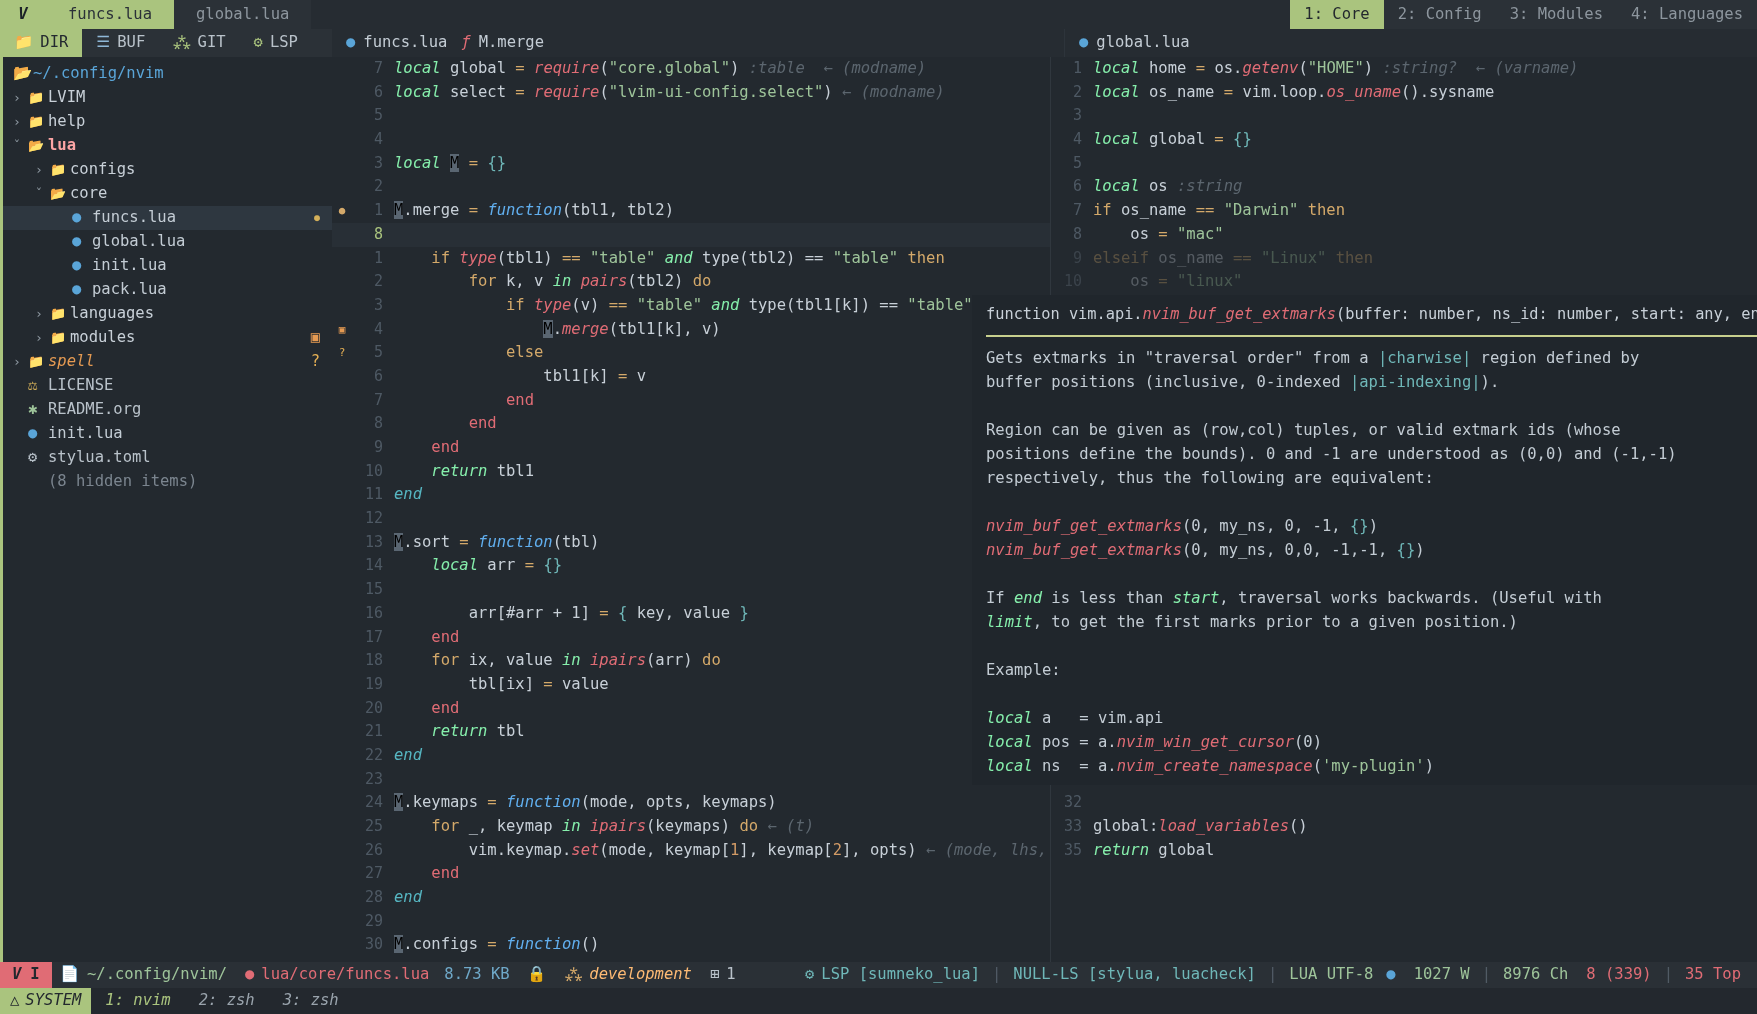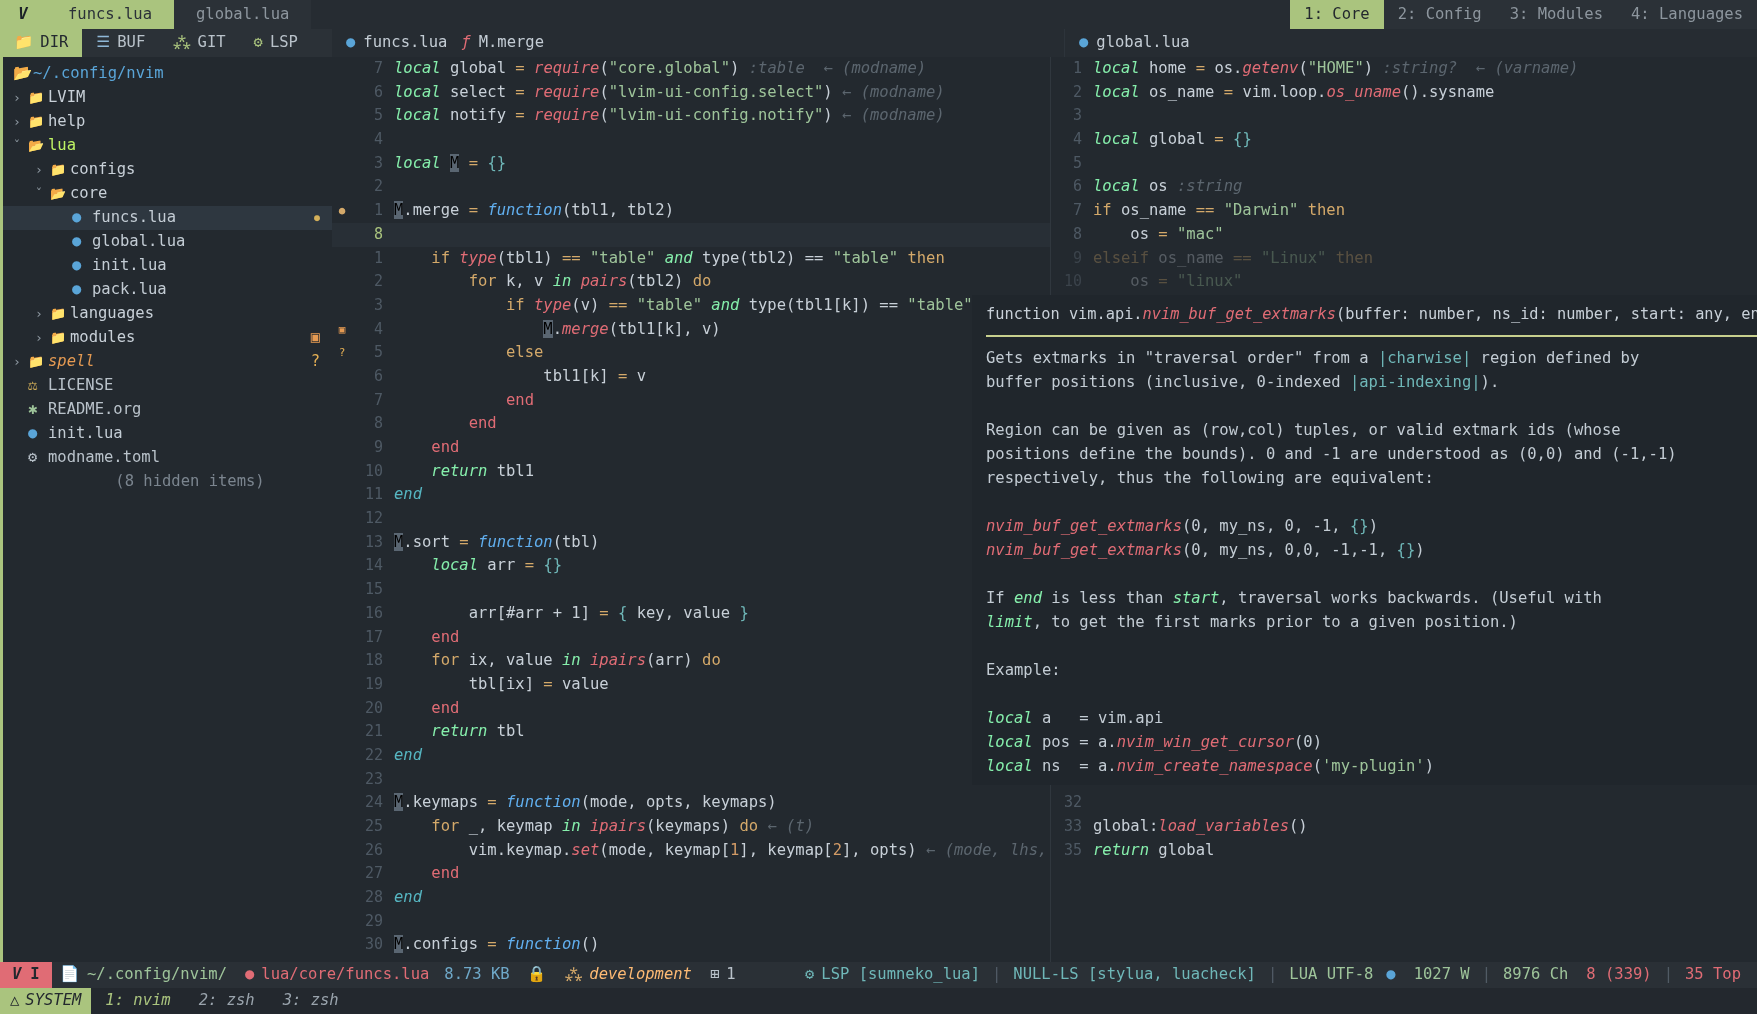--- a/index.html
+++ b/index.html
@@ -149,21 +149,21 @@
           <span class="lbl" style="color: rgb(200, 208, 216);">LVIM</span>
         </div>
         <div class="tree-row" style="padding-left: 10px;">
           <span class="arrow">›</span>
           <span class="ficon" style="color: rgb(138, 168, 106); font-size: 13px;">📁</span>
           <span class="lbl" style="color: rgb(200, 208, 216);">help</span>
         </div>
         <div class="tree-row" style="padding-left: 10px;">
           <span class="arrow">ˇ</span>
           <span class="ficon" style="color: rgb(170, 196, 126); font-size: 13px;">📂</span>
-          <span class="lbl" style="color: #bef264;">lua</span>
+          <span class="lbl" style="color: #fca5a5; font-weight: bold;">lua</span>
         </div>
         <div class="tree-row" style="padding-left: 32px;">
           <span class="arrow">›</span>
           <span class="ficon" style="color: rgb(138, 168, 106); font-size: 13px;">📁</span>
           <span class="lbl" style="color: rgb(200, 208, 216);">configs</span>
         </div>
         <div class="tree-row" style="padding-left: 32px;">
           <span class="arrow">ˇ</span>
           <span class="ficon" style="color: rgb(170, 196, 126); font-size: 13px;">📂</span>
           <span class="lbl" style="color: rgb(200, 208, 216);">core</span>
@@ -217,36 +217,36 @@
           <span class="lbl" style="color: rgb(185, 194, 202);">README.org</span>
         </div>
         <div class="tree-row" style="padding-left: 10px;">
           <span class="arrow"></span>
           <span class="ficon" style="color: rgb(90, 165, 216);">●</span>
           <span class="lbl" style="color: rgb(195, 204, 212);">init.lua</span>
         </div>
         <div class="tree-row" style="padding-left: 10px;">
           <span class="arrow"></span>
           <span class="ficon" style="color: rgb(185, 194, 202);">⚙</span>
-          <span class="lbl" style="color: rgb(185, 194, 202);">modname.toml</span>
-        </div>
-        <div class="tree-row" style=" justify-content: center;">
+          <span class="lbl" style="color: rgb(185, 194, 202);">stylua.toml</span>
+        </div>
+        <div class="tree-row" style="">
           <span class="arrow"></span>
           <span class="ficon" style="color: rgb(123, 133, 143);"></span>
           <span class="lbl" style="color: rgb(123, 133, 143);">(8 hidden items)</span>
         </div>
       </div>
   </div>
 
   <div class="editors">
     <div class="pane left">
       <div id="left-lines">
           <div class="cline"><span class="sign" style="font-size: 11px;"></span><span class="gut">7</span><span class="code"><span class="kwi">local</span> <span class="var">global</span> <span class="op">=</span> <span class="meth">require</span><span class="var">(</span><span class="str">"core.global"</span><span class="var">)</span> <span class="hint">:table</span>  <span class="hint">← (modname)</span></span></div>
           <div class="cline"><span class="sign" style="font-size: 11px;"></span><span class="gut">6</span><span class="code"><span class="kwi">local</span> <span class="var">select</span> <span class="op">=</span> <span class="meth">require</span><span class="var">(</span><span class="str">"lvim-ui-config.select"</span><span class="var">)</span> <span class="hint">← (modname)</span></span></div>
-          <div class="cline"><span class="sign" style="font-size: 11px;"></span><span class="gut">5</span><span class="code"><span class="kwi">local</span> <span class="var">notify</span> <span class="op">=</span> <span class="meth">require</span><span class="var">(</span><span class="str">"lvim-ui-config.notify"</span><span class="var">)</span> <span class="hint">← (modname)</span></span></div>
+          <div class="cline"><span class="sign" style="font-size: 11px;"></span><span class="gut">5</span></div>
           <div class="cline"><span class="sign" style="font-size: 11px;"></span><span class="gut">4</span><span class="code"></span></div>
           <div class="cline"><span class="sign" style="font-size: 11px;"></span><span class="gut">3</span><span class="code"><span class="kwi">local</span> <span class="cursorblk">M</span> <span class="op">=</span> <span class="prop">{}</span></span></div>
           <div class="cline"><span class="sign" style="font-size: 11px;"></span><span class="gut">2</span><span class="code"></span></div>
           <div class="cline"><span class="sign" style="color: rgb(212, 169, 106); font-size: 11px;">●</span><span class="gut">1</span><span class="code"><span class="cursorblk">M</span><span class="var">.merge</span> <span class="op">=</span> <span class="fn">function</span><span class="var">(tbl1, tbl2)</span></span></div>
           <div class="cline cl-hl"><span class="sign" style="font-size: 11px;"></span><span class="gut cur">8</span></div>
           <div class="cline"><span class="sign" style="font-size: 11px;"></span><span class="gut">1</span><span class="code">    <span class="kw">if</span> <span class="meth">type</span><span class="var">(tbl1)</span> <span class="op">==</span> <span class="str">"table"</span> <span class="kwi">and</span> <span class="var">type(tbl2) ==</span> <span class="str">"table"</span> <span class="kw">then</span></span></div>
           <div class="cline"><span class="sign" style="font-size: 11px;"></span><span class="gut">2</span><span class="code">        <span class="kw">for</span> <span class="var">k, v</span> <span class="kwi">in</span> <span class="meth">pairs</span><span class="var">(tbl2)</span> <span class="kw">do</span></span></div>
           <div class="cline"><span class="sign" style="font-size: 11px;"></span><span class="gut">3</span><span class="code">            <span class="kw">if</span> <span class="meth">type</span><span class="var">(v)</span> <span class="op">==</span> <span class="str">"table"</span> <span class="kwi">and</span> <span class="var">type(tbl1[k]) ==</span> <span class="str">"table"</span> <span class="kw">then</span></span></div>
           <div class="cline"><span class="sign" style="color: rgb(229, 154, 82); font-size: 11px;">▣</span><span class="gut">4</span><span class="code">                <span class="cursorblk">M</span><span class="var">.</span><span class="meth">merge</span><span class="var">(tbl1[k], v)</span></span></div>
           <div class="cline"><span class="sign" style="color: rgb(229, 176, 85); font-size: 11px;">?</span><span class="gut">5</span><span class="code">            <span class="kw">else</span></span></div>

